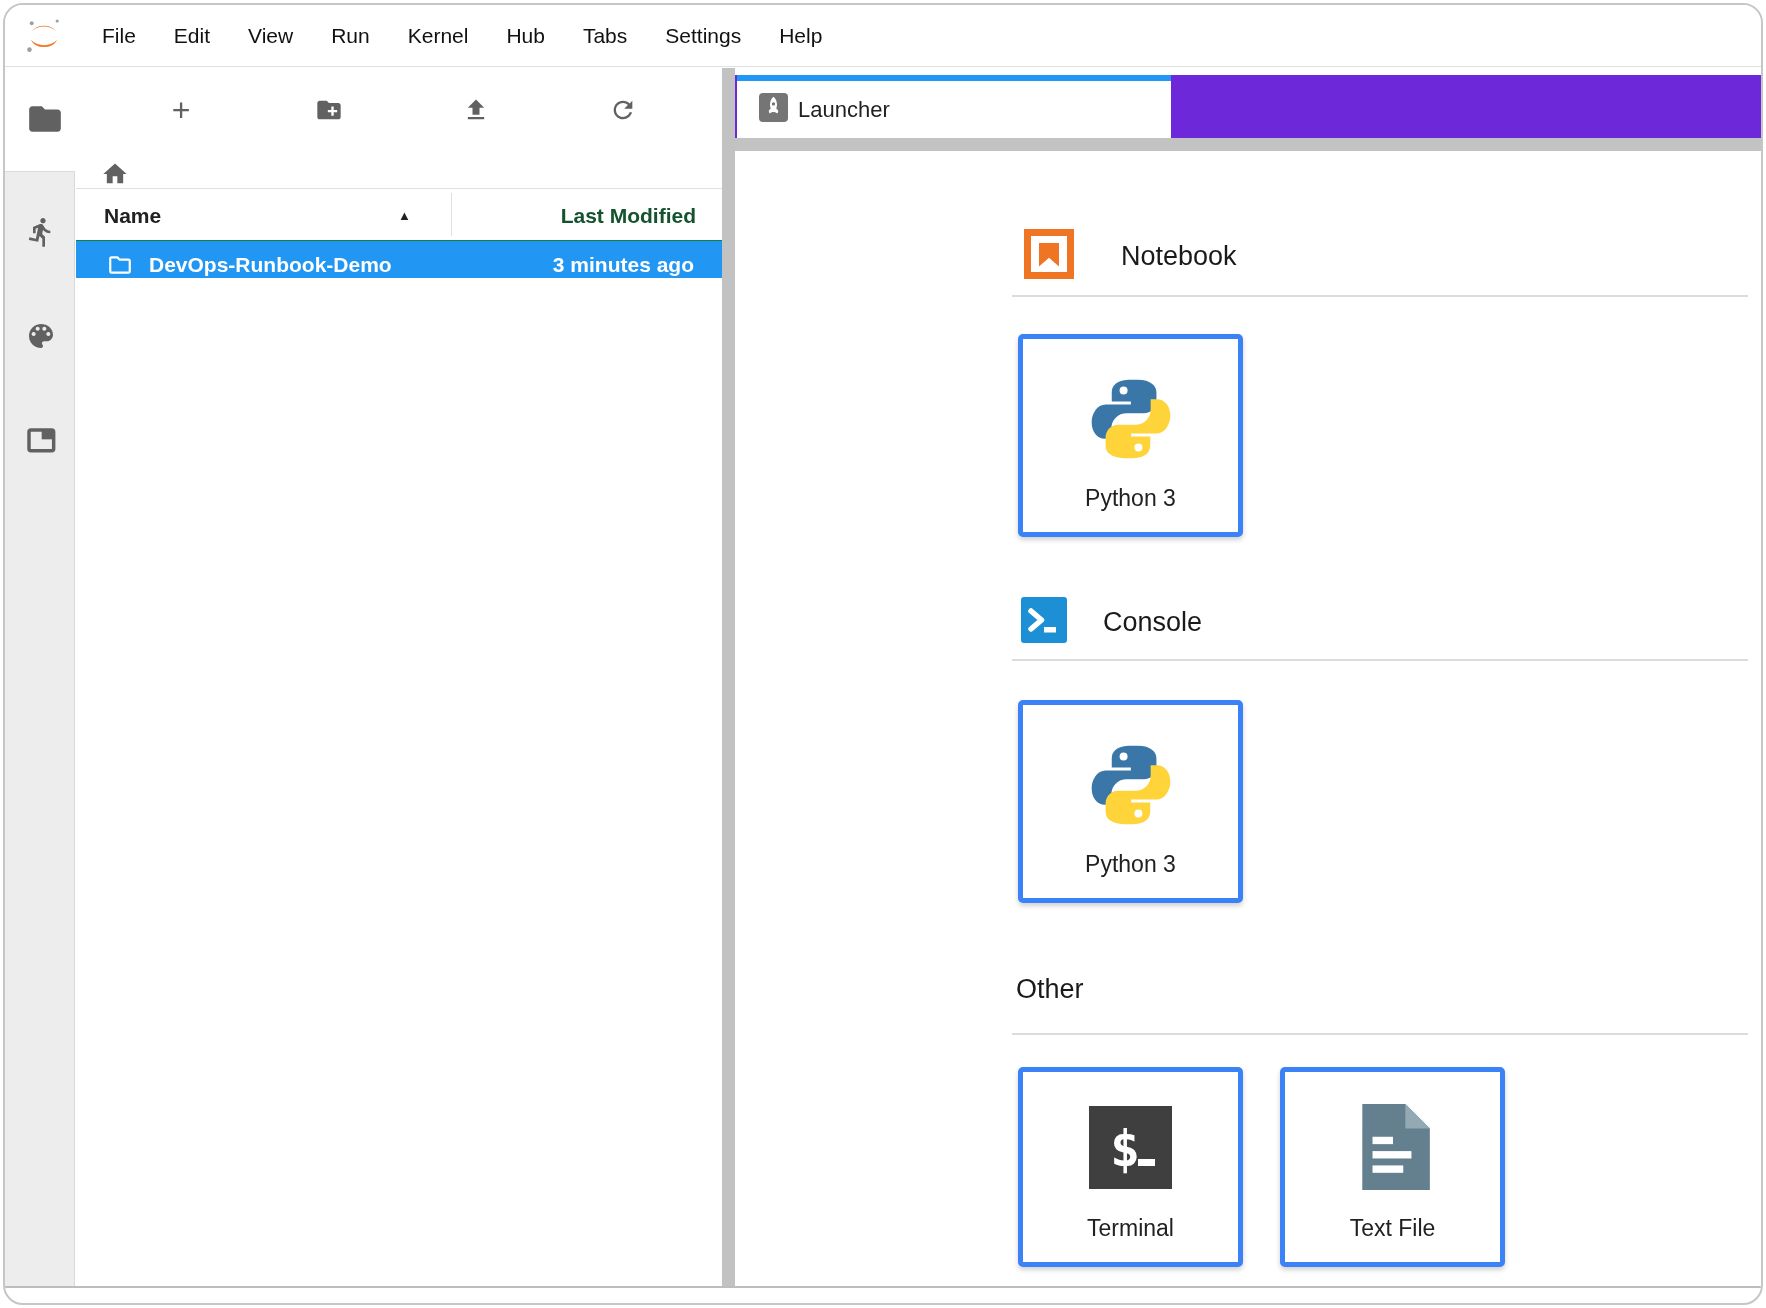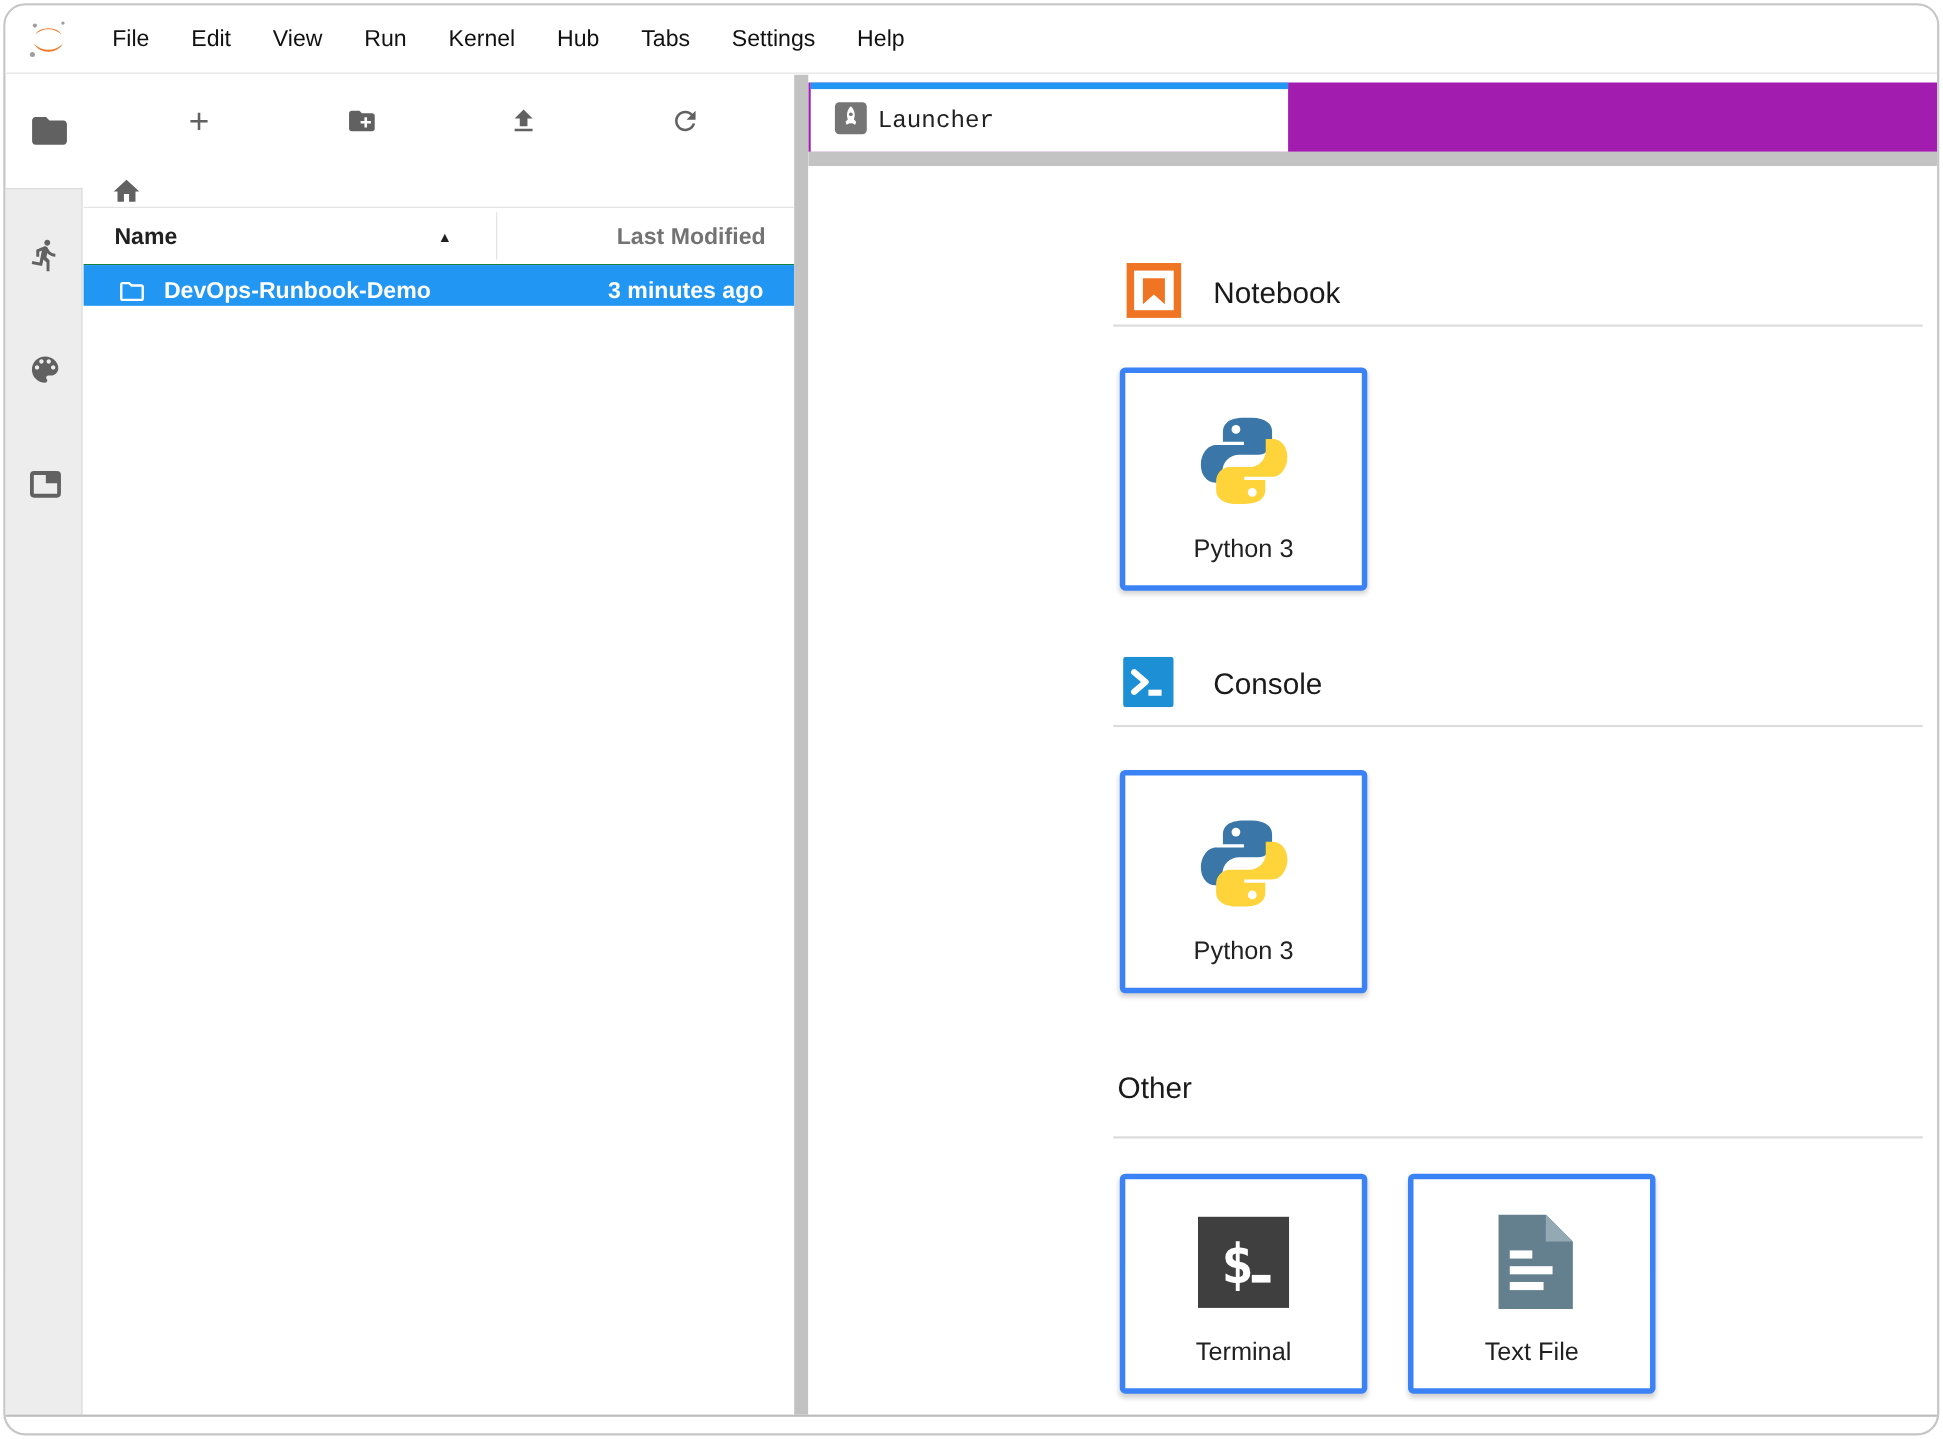--- a/index.html
+++ b/index.html
@@ -22,32 +22,32 @@
 
   
   .fb{position:absolute;left:71px;top:63px;width:646px;bottom:17px;background:#fff;}
   .fb-toolbar-btn{position:absolute;top:25px;width:34px;height:34px;display:flex;align-items:center;justify-content:center;}
   .plus-glyph{font-size:32px;color:#616161;font-weight:400;line-height:1;}
   .fb-home{position:absolute;left:25px;top:92px;width:28px;height:28px;}
   .fb-header{position:absolute;left:0;top:120px;width:646px;height:53px;border-top:1px solid #e0e0e0;border-bottom:1px solid #15803d;}
   .fb-header .colname{position:absolute;left:28px;top:0;height:53px;display:flex;align-items:center;font-size:21px;font-weight:700;color:#212121;}
   .fb-sort{position:absolute;left:322px;top:0;height:53px;display:flex;align-items:center;font-size:13px;color:#212121;}
   .fb-colsep{position:absolute;left:375px;top:4px;bottom:4px;width:1px;background:#e0e0e0;}
-  .fb-header .colmod{position:absolute;right:26px;top:0;height:53px;display:flex;align-items:center;font-size:21px;font-weight:700;color:#737373;}
+  .fb-header .colmod{position:absolute;right:26px;top:0;height:53px;display:flex;align-items:center;font-size:21px;font-weight:700;color:#14532d;}
   .fb-row{position:absolute;left:0;top:173px;width:646px;height:37px;background:#2196f3;color:#fff;}
   .fb-row .ficon{position:absolute;left:31px;top:11px;width:26px;height:26px;}
   .fb-row .fname{position:absolute;left:73px;top:0;height:48px;display:flex;align-items:center;font-size:21px;font-weight:600;}
   .fb-row .fmod{position:absolute;right:28px;top:0;height:48px;display:flex;align-items:center;font-size:21px;font-weight:600;}
 
   
   .vdivider{position:absolute;left:717px;top:63px;width:13px;bottom:17px;background:#c2c2c2;}
 
   
   .main{position:absolute;left:730px;top:63px;right:0;bottom:17px;background:#fff;}
-  .tabbar{position:absolute;left:0;top:7px;right:0;height:63px;background:#a21caf;font-family:Liberation Mono, monospace;}
+  .tabbar{position:absolute;left:0;top:7px;right:0;height:63px;background:#6d28d9;}
   .tab-active{position:absolute;left:2px;top:0;width:434px;height:63px;background:#fff;border-top:6px solid #2196f3;}
   .tab-badge{position:absolute;left:22px;top:12px;width:29px;height:29px;background:#757575;border-radius:4px;}
   .tab-label{position:absolute;left:61px;top:0;height:57px;display:flex;align-items:center;font-size:22px;color:#212121;}
   .tab-strip{position:absolute;left:0;top:70px;right:0;height:13px;background:#c3c3c3;}
   .content{position:absolute;left:0;top:83px;right:0;bottom:0;background:#fff;}
 
   .sec-head{position:absolute;display:flex;align-items:center;}
   .sec-title{font-size:27px;color:#1a1a1a;}
   .sec-divider{position:absolute;left:277px;width:736px;height:2px;background:#dcdcdc;}
 
@@ -163,21 +163,21 @@
             <circle cx="12" cy="9" r="1.4" fill="#757575"></circle>
           </svg>
         </span>
         <span class="tab-label">Launcher</span>
       </div>
     </div>
     <div class="tab-strip"></div>
 
     <div class="content">
 
-      <div class="sec-head" style="left:289px;top:90px;height:50px;">
+      <div class="sec-head" style="left:289px;top:80px;height:50px;gap:18px;">
         <span style="margin-right:29px;">
           <svg viewBox="0 0 50 50" width="50" height="50">
             <rect x="3.5" y="3.5" width="43" height="43" fill="#ffffff" stroke="#ef7525" stroke-width="7"></rect>
             <path d="M15 14h20v23.5l-10-8.7-10 8.7z" fill="#ef7525"></path>
           </svg>
         </span>
         <span class="sec-title">Notebook</span>
       </div>
       <div class="sec-divider" style="top:144px;"></div>
       <div class="card" style="left:283px;top:183px;height:203px;">

